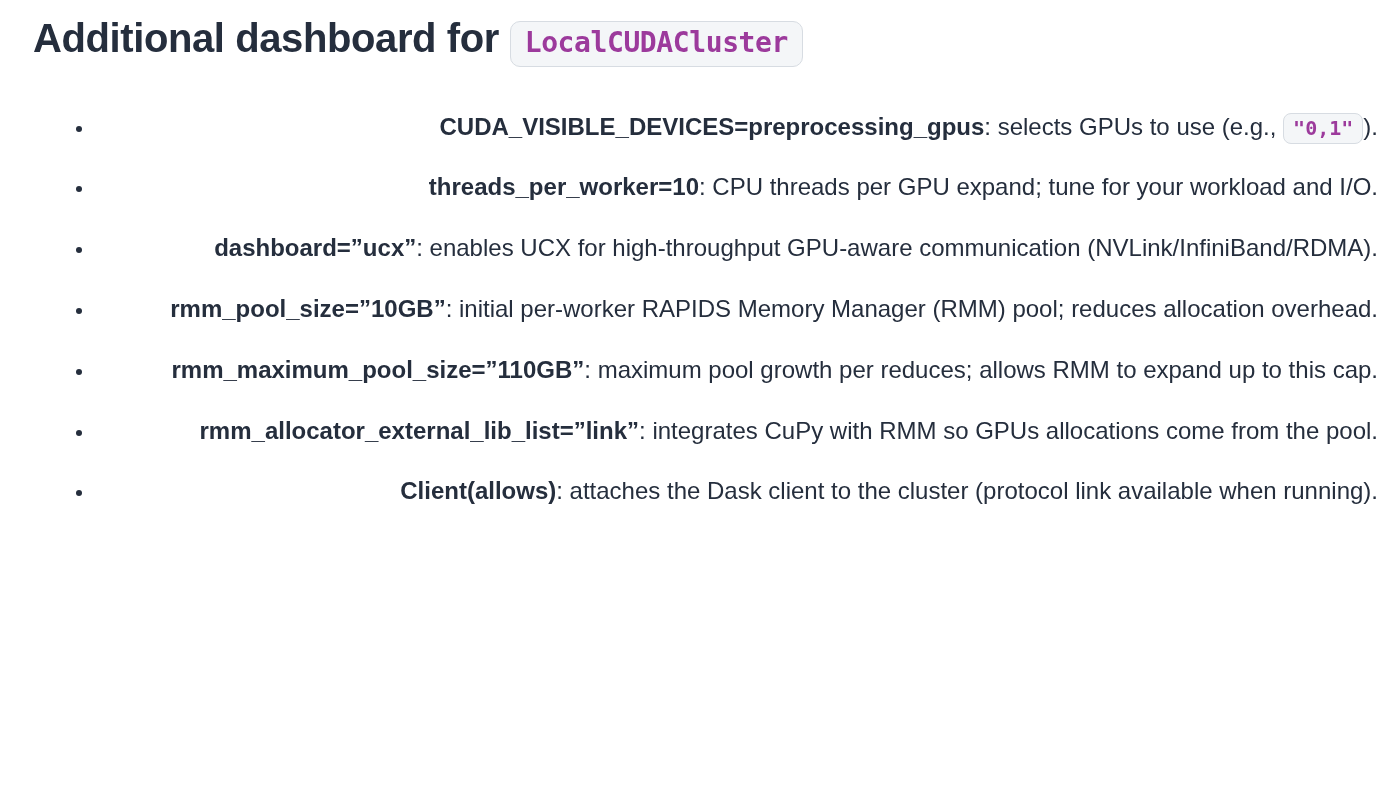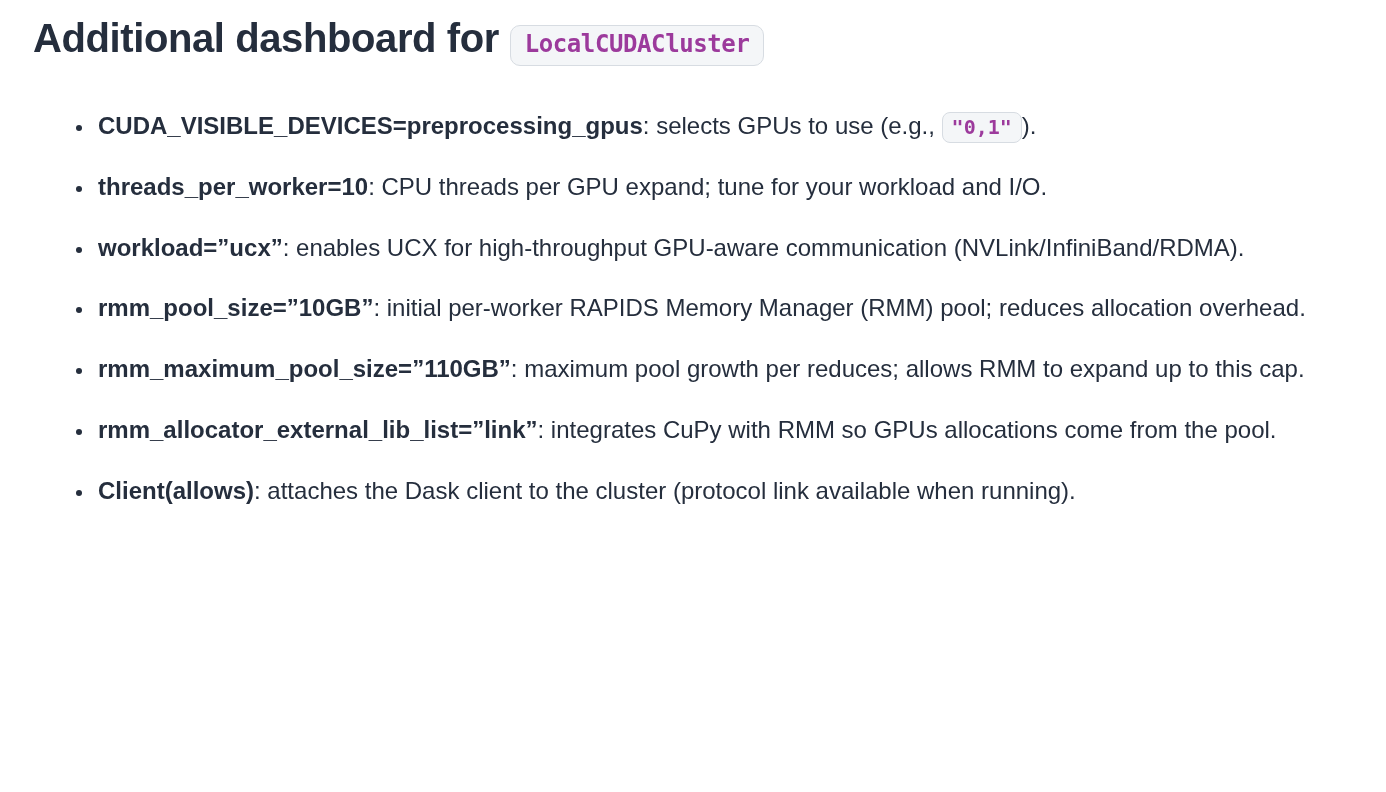--- a/index.html
+++ b/index.html
@@ -26,21 +26,21 @@
   }
   .chip {
     font-family: "DejaVu Sans Mono", "Liberation Mono", monospace;
     background: #f4f6f8;
     border: 1px solid #d7dce2;
     color: #9c3a9c;
     display: inline-block;
     vertical-align: baseline;
   }
   .chip-heading {
-    font-size: 24px;
+    font-size: 28px;
     font-weight: 700;
     padding: 4px 14px 6px 14px;
     border-radius: 10px;
     line-height: 1.2;
   }
   .chip-body {
     font-size: 20px;
     font-weight: 700;
     padding: 2px 9px 3px 9px;
     border-radius: 8px;
@@ -49,20 +49,21 @@
   ul.param-list {
     margin: 0;
     padding-left: 62px;
     font-size: 24px;
     line-height: 2.2;
     list-style-type: disc;
   }
   ul.param-list li {
     margin-bottom: 8px;
     padding-left: 3px;
+    text-align: right;
   }
   ul.param-list li::marker {
     color: #252e3d;
     font-size: 20px;
   }
   strong {
     font-weight: 700;
   }
 </style>
 </head>
@@ -70,21 +71,21 @@
 
 <div class="page">
 
   <h1><span>Additional dashboard for</span> <code class="chip chip-heading">LocalCUDACluster</code></h1>
 
   <ul class="param-list">
     <li><strong>CUDA_VISIBLE_DEVICES=preprocessing_gpus</strong><span>: selects GPUs to use (e.g., </span><code class="chip chip-body">"0,1"</code><span>).</span></li>
 
     <li><strong>threads_per_worker=10</strong><span>: CPU threads per GPU expand; tune for your workload and I/O.</span></li>
 
-    <li><strong>workload=”ucx”</strong><span>: enables UCX for high-throughput GPU-aware communication (NVLink/InfiniBand/RDMA).</span></li>
+    <li><strong>dashboard=”ucx”</strong><span>: enables UCX for high-throughput GPU-aware communication (NVLink/InfiniBand/RDMA).</span></li>
 
     <li><strong>rmm_pool_size=”10GB”</strong><span>: initial per-worker RAPIDS Memory Manager (RMM) pool; reduces allocation overhead.</span></li>
 
     <li><strong>rmm_maximum_pool_size=”110GB”</strong><span>: maximum pool growth per reduces; allows RMM to expand up to this cap.</span></li>
 
     <li><strong>rmm_allocator_external_lib_list=”link”</strong><span>: integrates CuPy with RMM so GPUs allocations come from the pool.</span></li>
 
     <li><strong>Client(allows)</strong><span>: attaches the Dask client to the cluster (protocol link available when running).</span></li>
   </ul>
 

